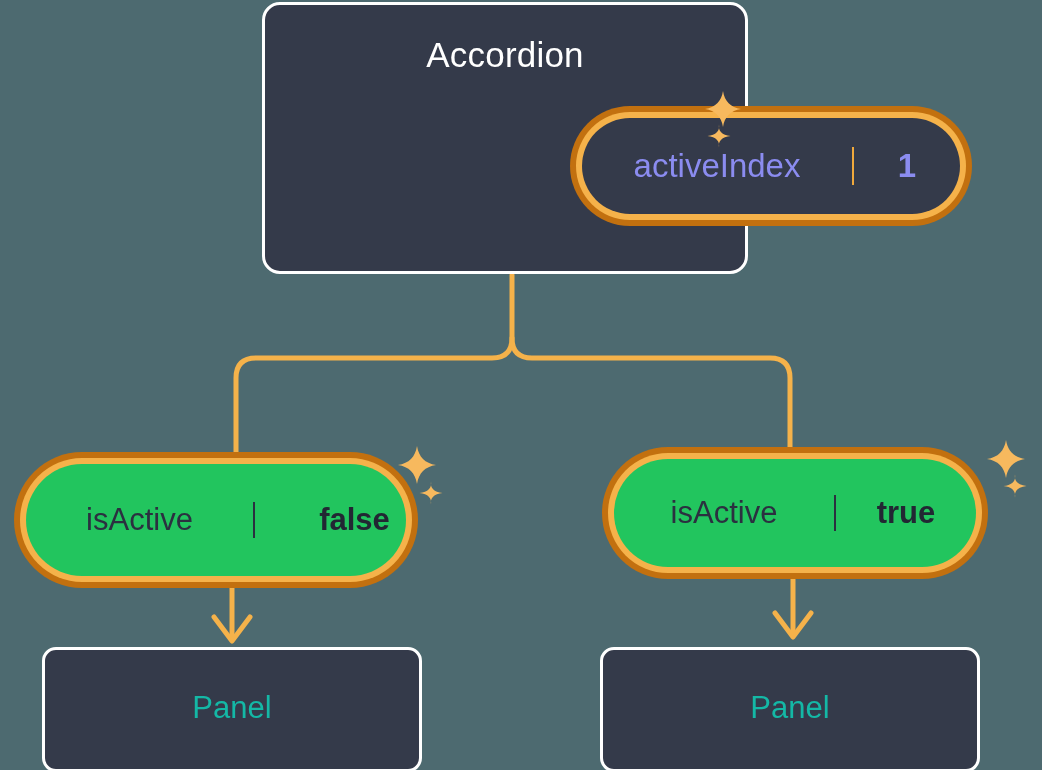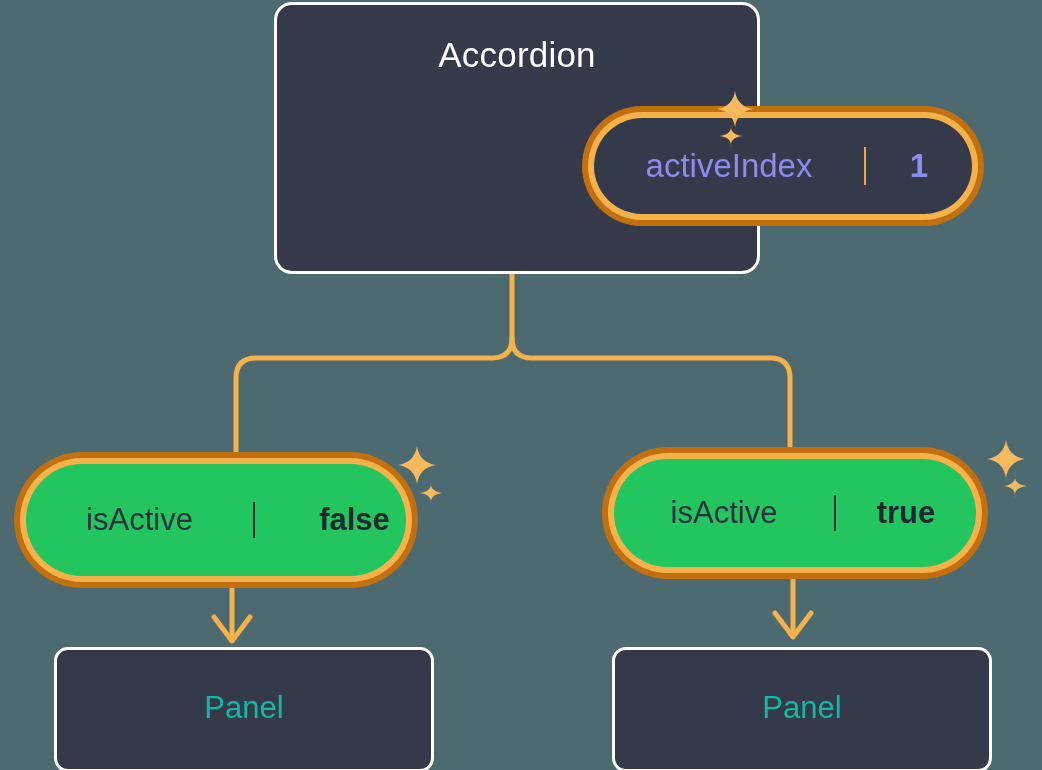--- a/index.html
+++ b/index.html
@@ -30,21 +30,20 @@
     pointer-events: none;
   }
 
   
   .card {
     position: absolute;
     background: #343a4a;
     border: 3px solid #ffffff;
     border-radius: 16px;
     box-sizing: border-box;
-    margin-left: 12px;
   }
   #accordion-card {
     left: 262px;
     top: 2px;
     width: 486px;
     height: 272px;
     border-radius: 18px;
   }
   .card-title {
     position: absolute;

